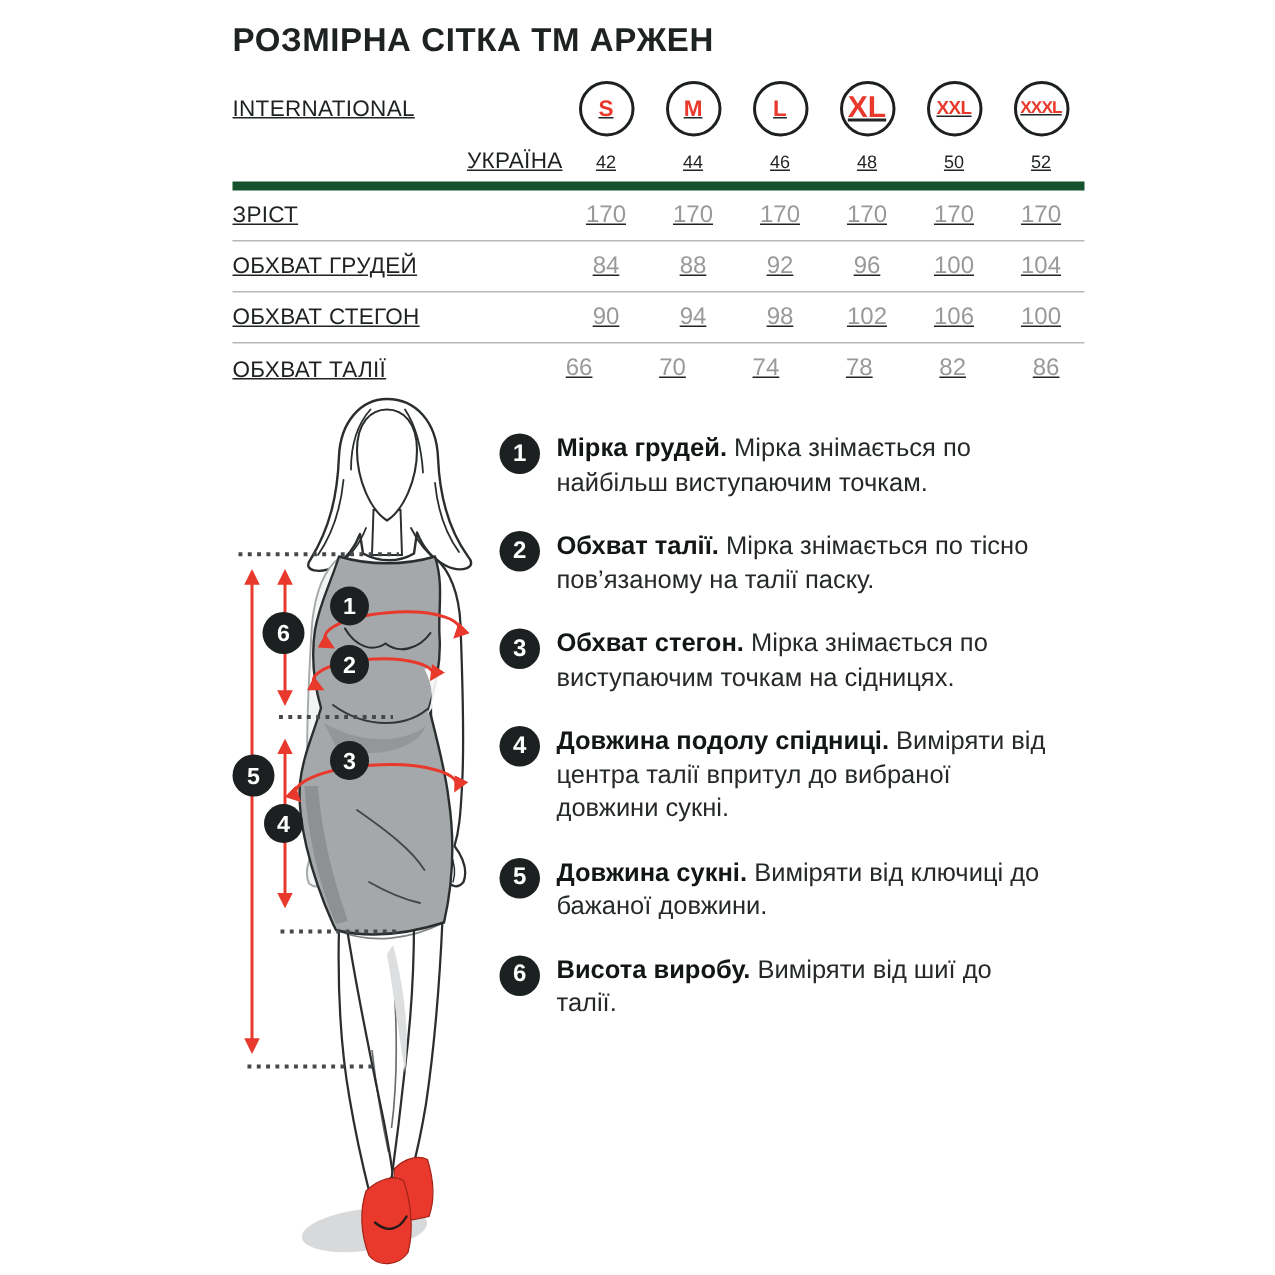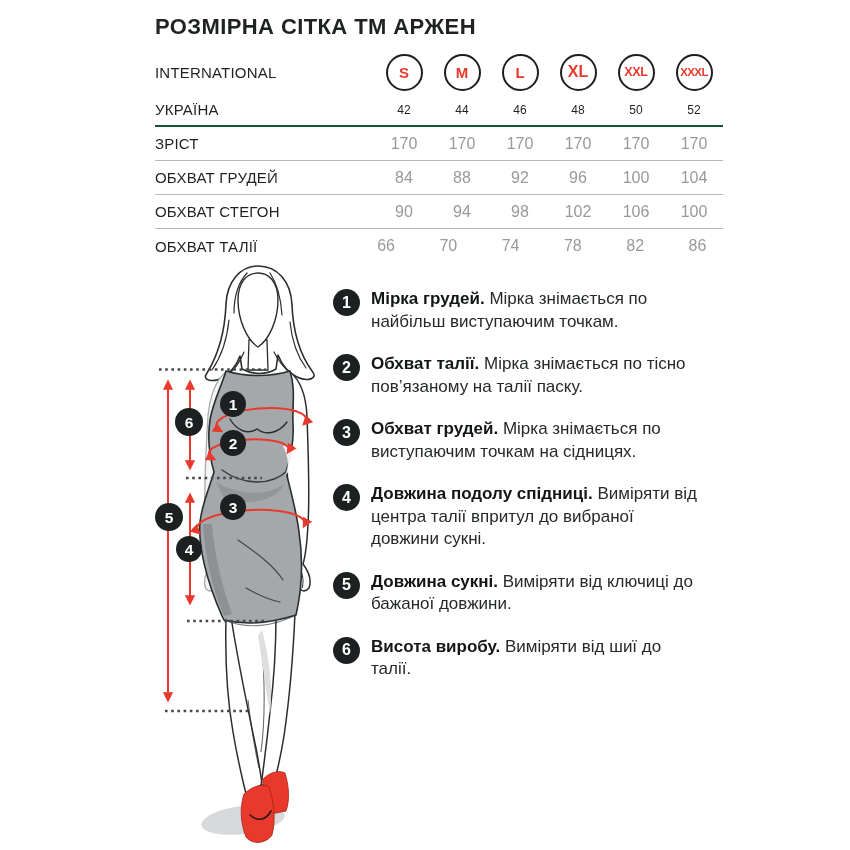--- a/index.html
+++ b/index.html
@@ -5,34 +5,34 @@
   * { margin:0; padding:0; box-sizing:border-box; }
   html,body { width:850px; height:850px; background:#ffffff;
     font-family:"Liberation Sans","DejaVu Sans",sans-serif; color:#212425; }
   #page { position:relative; width:836px; height:850px; overflow:hidden; background:#fff; }
 
   
   #title { position:absolute; left:155px; top:14px; font-size:22px; font-weight:600;
     letter-spacing:.4px; color:#1f2223; }
 
   
-  #size-table { position:absolute; left:155px; top:50px; width:568px; }
+  #size-table { position:absolute; left:155px; top:50px; width:568px;text-decoration:underline; }
   .trow { display:flex; align-items:center; }
   .tlabel { width:220px; font-size:15px; letter-spacing:.2px; color:#1f2223; }
   .tcell { width:58px; display:flex; justify-content:center; align-items:center; }
   .row-int { height:44px; }
-  .row-ua { height:33px; border-bottom:2px solid #14532d; }
+  .row-ua { height:33px; border-bottom:6px solid #14532d;text-align:right; }
   .row-data { height:34px; border-bottom:1px solid #b7b8b9; }
   .row-data.last { border-bottom:none;gap:11px; }
   .ua-val { font-size:12px; color:#1f2223; }
   .m-val { font-size:16px; color:#97999b; }
   .badge { width:37px; height:37px; border:2px solid #1d2021; border-radius:50%;
     display:flex; align-items:center; justify-content:center;
     color:#e8392c; font-weight:600; font-size:15px; }
-  .badge.b-xl { font-size:16px; }
+  .badge.b-xl { font-size:20px; }
   .badge.b-xxl { font-size:12.5px; letter-spacing:-.3px; }
   .badge.b-xxxl { font-size:11.5px; letter-spacing:-.6px; }
 
   
   #legend { position:absolute; left:333px; top:288px; width:392px; }
   .legend-item { display:flex; margin-bottom:20px; }
   .legend-num { flex:none; width:27px; height:27px; margin-top:1px; border-radius:50%;
     background:#1d2021; color:#fff; font-size:16px; font-weight:600;
     display:flex; align-items:center; justify-content:center; }
   .legend-text { margin-left:11px; width:330px; font-size:17px; line-height:22.5px; color:#26292a; }
@@ -223,21 +223,21 @@
       <div class="legend-text"><b>Мірка грудей.</b> <span>Мірка знімається по найбільш виступаючим точкам.</span></div>
     </div>
 
     <div class="legend-item">
       <div class="legend-num">2</div>
       <div class="legend-text"><b>Обхват талії.</b> <span>Мірка знімається по тісно пов’язаному на талії паску.</span></div>
     </div>
 
     <div class="legend-item">
       <div class="legend-num">3</div>
-      <div class="legend-text"><b>Обхват грудей.</b> <span>Мірка знімається по виступаючим точкам на сідницях.</span></div>
+      <div class="legend-text"><b>Обхват стегон.</b> <span>Мірка знімається по виступаючим точкам на сідницях.</span></div>
     </div>
 
     <div class="legend-item">
       <div class="legend-num">4</div>
       <div class="legend-text"><b>Довжина подолу спідниці.</b> <span>Виміряти від центра талії впритул до вибраної довжини сукні.</span></div>
     </div>
 
     <div class="legend-item">
       <div class="legend-num">5</div>
       <div class="legend-text"><b>Довжина сукні.</b> <span>Виміряти від ключиці до бажаної довжини.</span></div>

